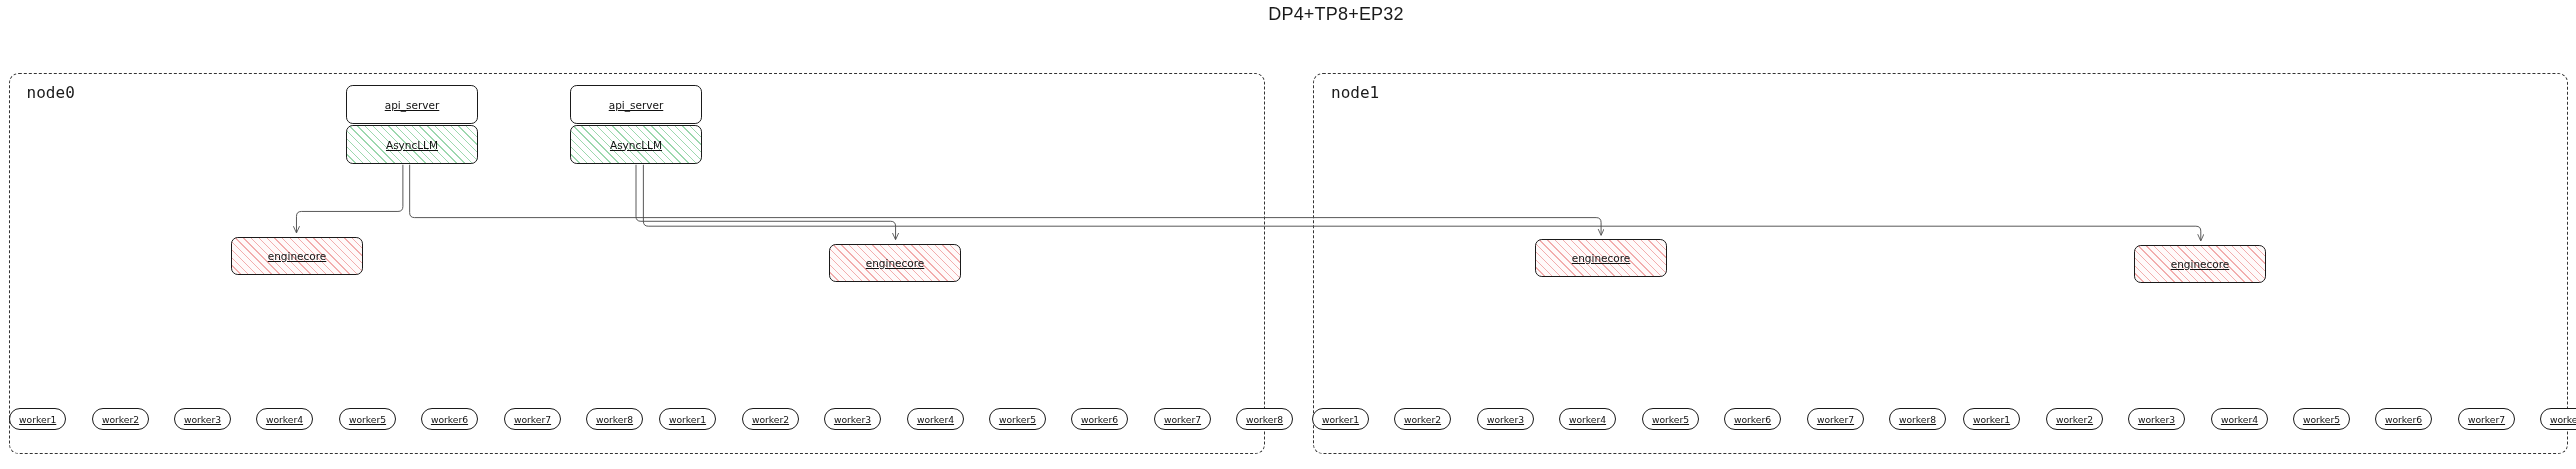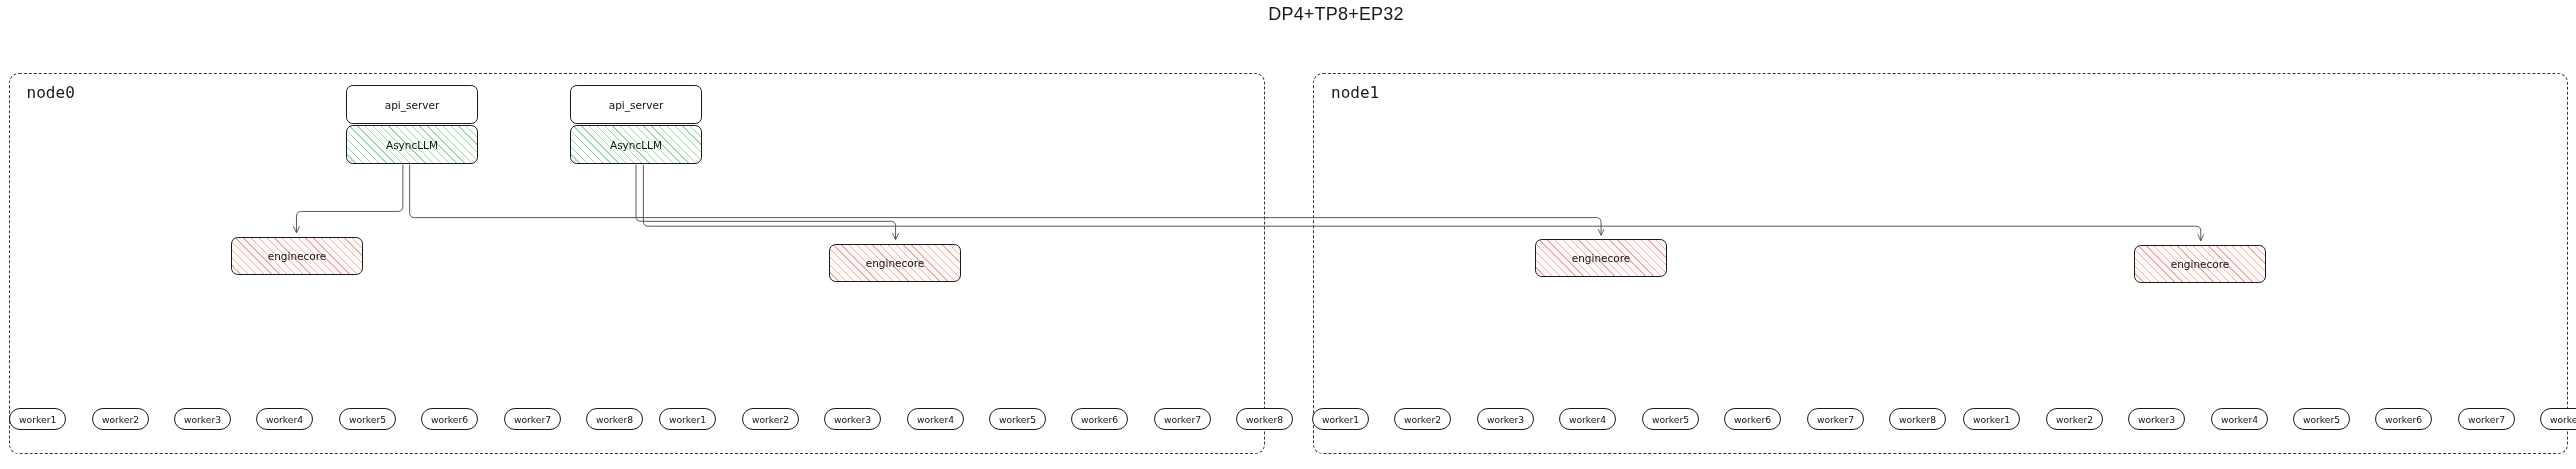--- a/index.html
+++ b/index.html
@@ -100,20 +100,21 @@
     font-size: 9.2px;
     border-width: 1.2px;
     text-align: center;
   }
 
   
   .box > span {
     position: relative;
     z-index: 2;
     padding: 0 2.5px;
+    text-decoration: underline;
   }
 
   
   #edge-layer {
     position: absolute;
     left: 0;
     top: 0;
     width: 2576px;
     height: 469px;
     pointer-events: none;

